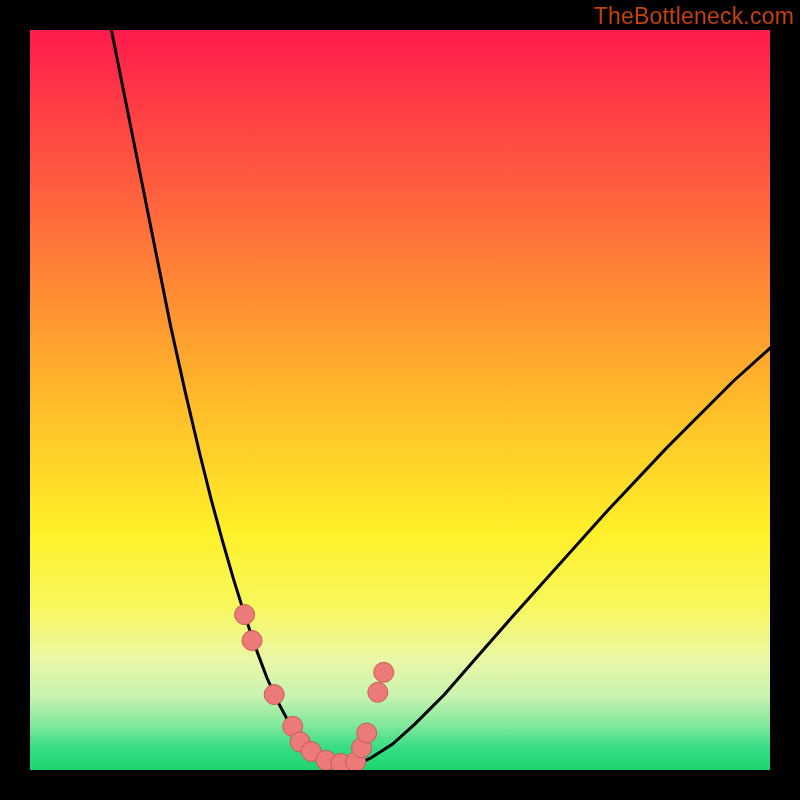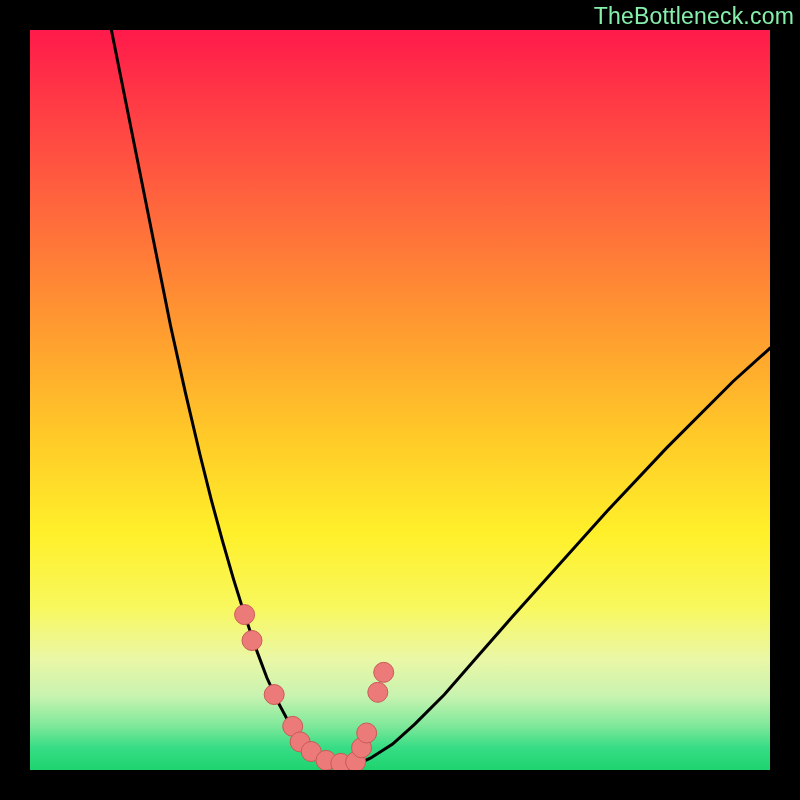--- a/index.html
+++ b/index.html
@@ -37,21 +37,21 @@
       #c8f3b0 90%,
       #7fe89a 94%,
       #36dd84 97%,
       #1ed36f 100%
     );
   }
   .watermark {
     position: absolute;
     right: 6px;
     top: 3px;
-    color: #86efac;
+    color: #c2410c;
     font-size: 23px;
     letter-spacing: 0.2px;
     font-weight: 500;
     user-select: none;
     margin-left: 35px;
   }
   svg.overlay {
     position: absolute;
     left: 30px;
     top: 30px;

